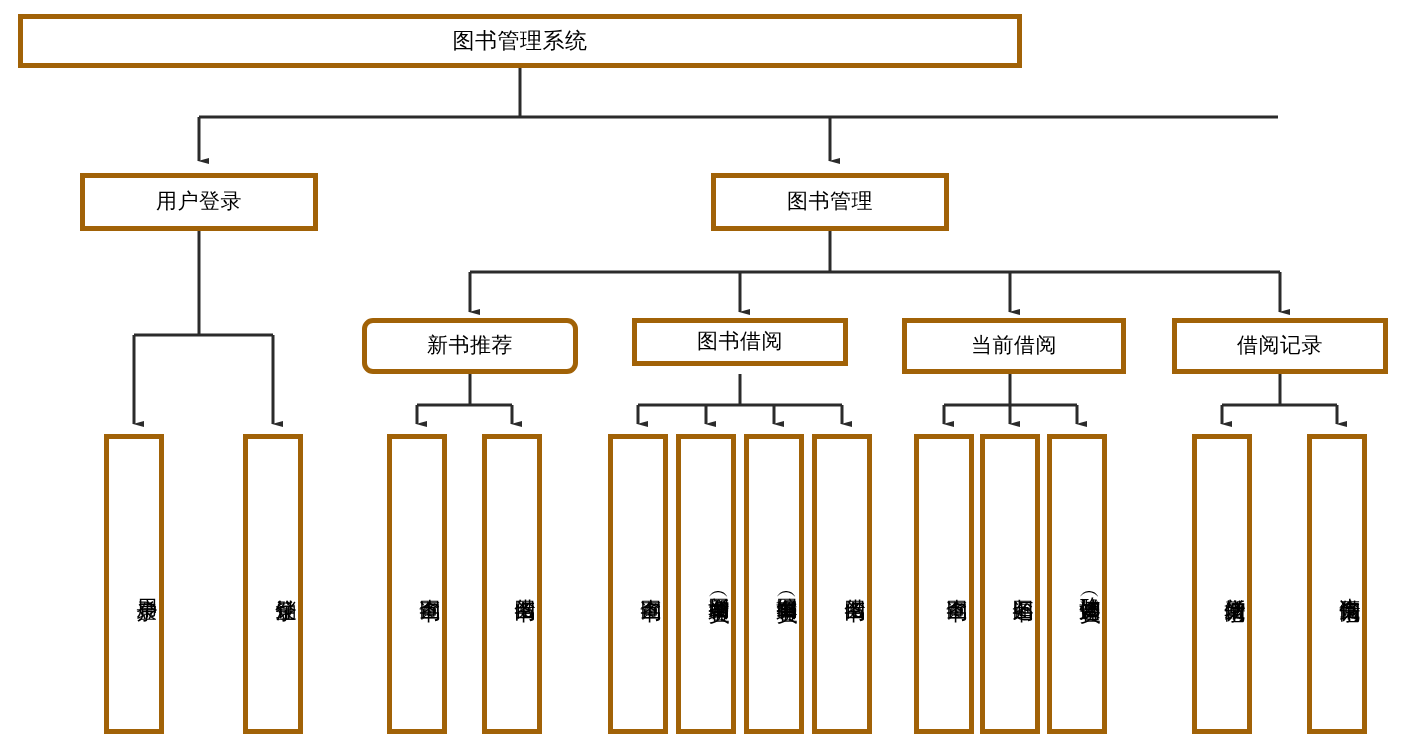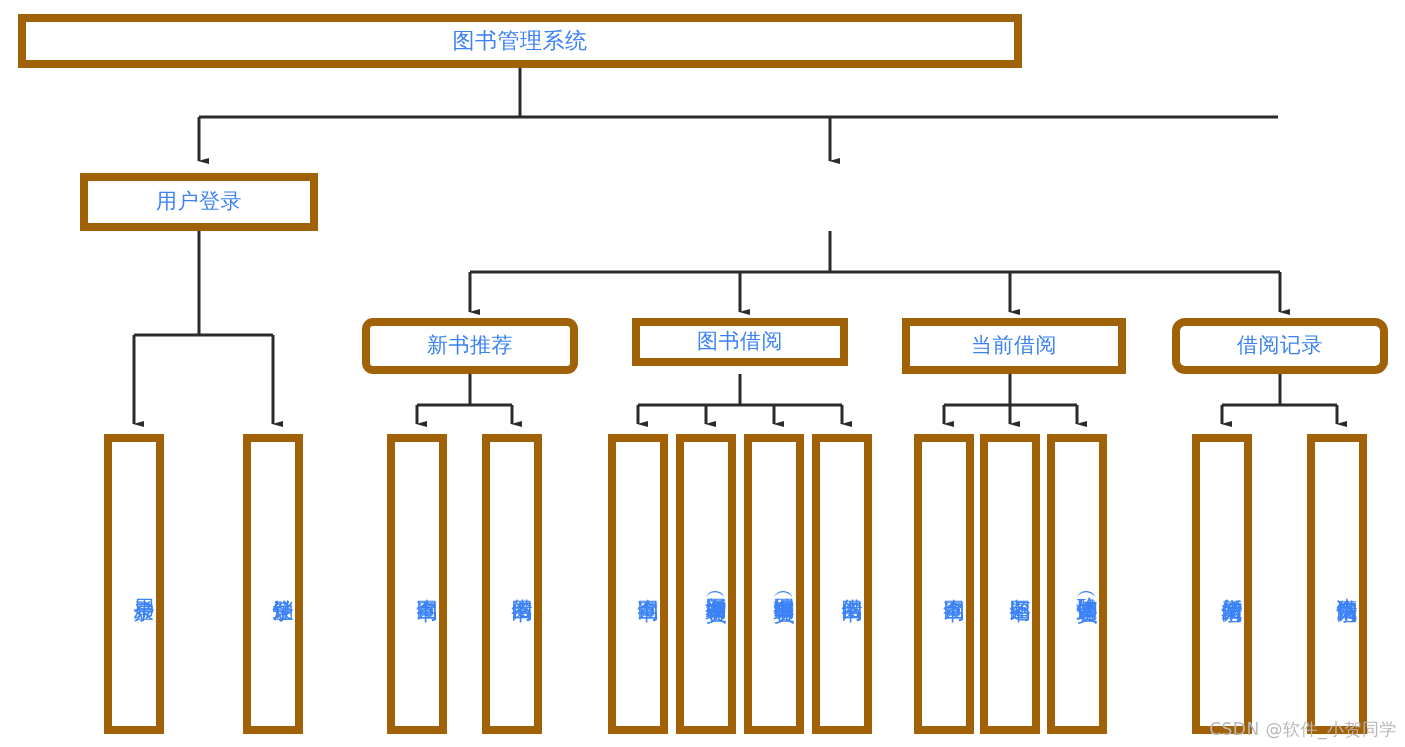--- a/index.html
+++ b/index.html
@@ -22,26 +22,26 @@
     position: absolute;
     left: 0;
     top: 0;
     width: 1405px;
     height: 747px;
     pointer-events: none;
   }
   .node {
     position: absolute;
     box-sizing: border-box;
-    border: 8px solid #a16207;
+    border: 5px solid #a16207;
     background: #ffffff;
     display: flex;
     align-items: center;
     justify-content: center;
-    color: #3b82f6;
+    color: #000000;
   }
   .node.horiz {
     font-size: 21px;
     letter-spacing: 0.5px;
     line-height: 1.2;
   }
   .node.root {
     font-size: 22px;
   }
   .node.vert {
@@ -126,31 +126,34 @@
     </g>
   </svg>
 
   <div class="node horiz root" style="left:18px; top:14px; width:1004px; height:54px;">
     <span>图书管理系统</span>
   </div>
 
   <div class="node horiz" style="left:80px; top:173px; width:238px; height:58px;">
     <span>用户登录</span>
   </div>
+  <div class="node horiz" style="left:711px; top:173px; width:238px; height:58px;">
+    <span>图书管理</span>
+  </div>
 
   <div class="node horiz" style="left:362px; top:318px; width:216px; height:56px;border-radius:11px;">
     <span>新书推荐</span>
   </div>
   <div class="node horiz" style="left:632px; top:318px; width:216px; height:48px;">
     <span>图书借阅</span>
   </div>
   <div class="node horiz" style="left:902px; top:318px; width:224px; height:56px;">
     <span>当前借阅</span>
   </div>
-  <div class="node horiz" style="left:1172px; top:318px; width:216px; height:56px;border-radius:13px;">
+  <div class="node horiz" style="left:1172px; top:318px; width:216px; height:56px;">
     <span>借阅记录</span>
   </div>
 
   <div class="node vert" style="left:104px; top:434px; width:60px; height:300px;">
     <span>用户登录</span>
   </div>
   <div class="node vert" style="left:243px; top:434px; width:60px; height:300px;">
     <span>注销登录</span>
   </div>
 
@@ -184,14 +187,13 @@
     <span>确认归还（管理员）</span>
   </div>
 
   <div class="node vert" style="left:1192px; top:434px; width:60px; height:300px;">
     <span>新增借阅记录</span>
   </div>
   <div class="node vert" style="left:1307px; top:434px; width:60px; height:300px;">
     <span>查询借阅记录</span>
   </div>
 
-  <div class="watermark">CSDN @软件_小贺同学</div>
 </div>
 
 </body></html>

